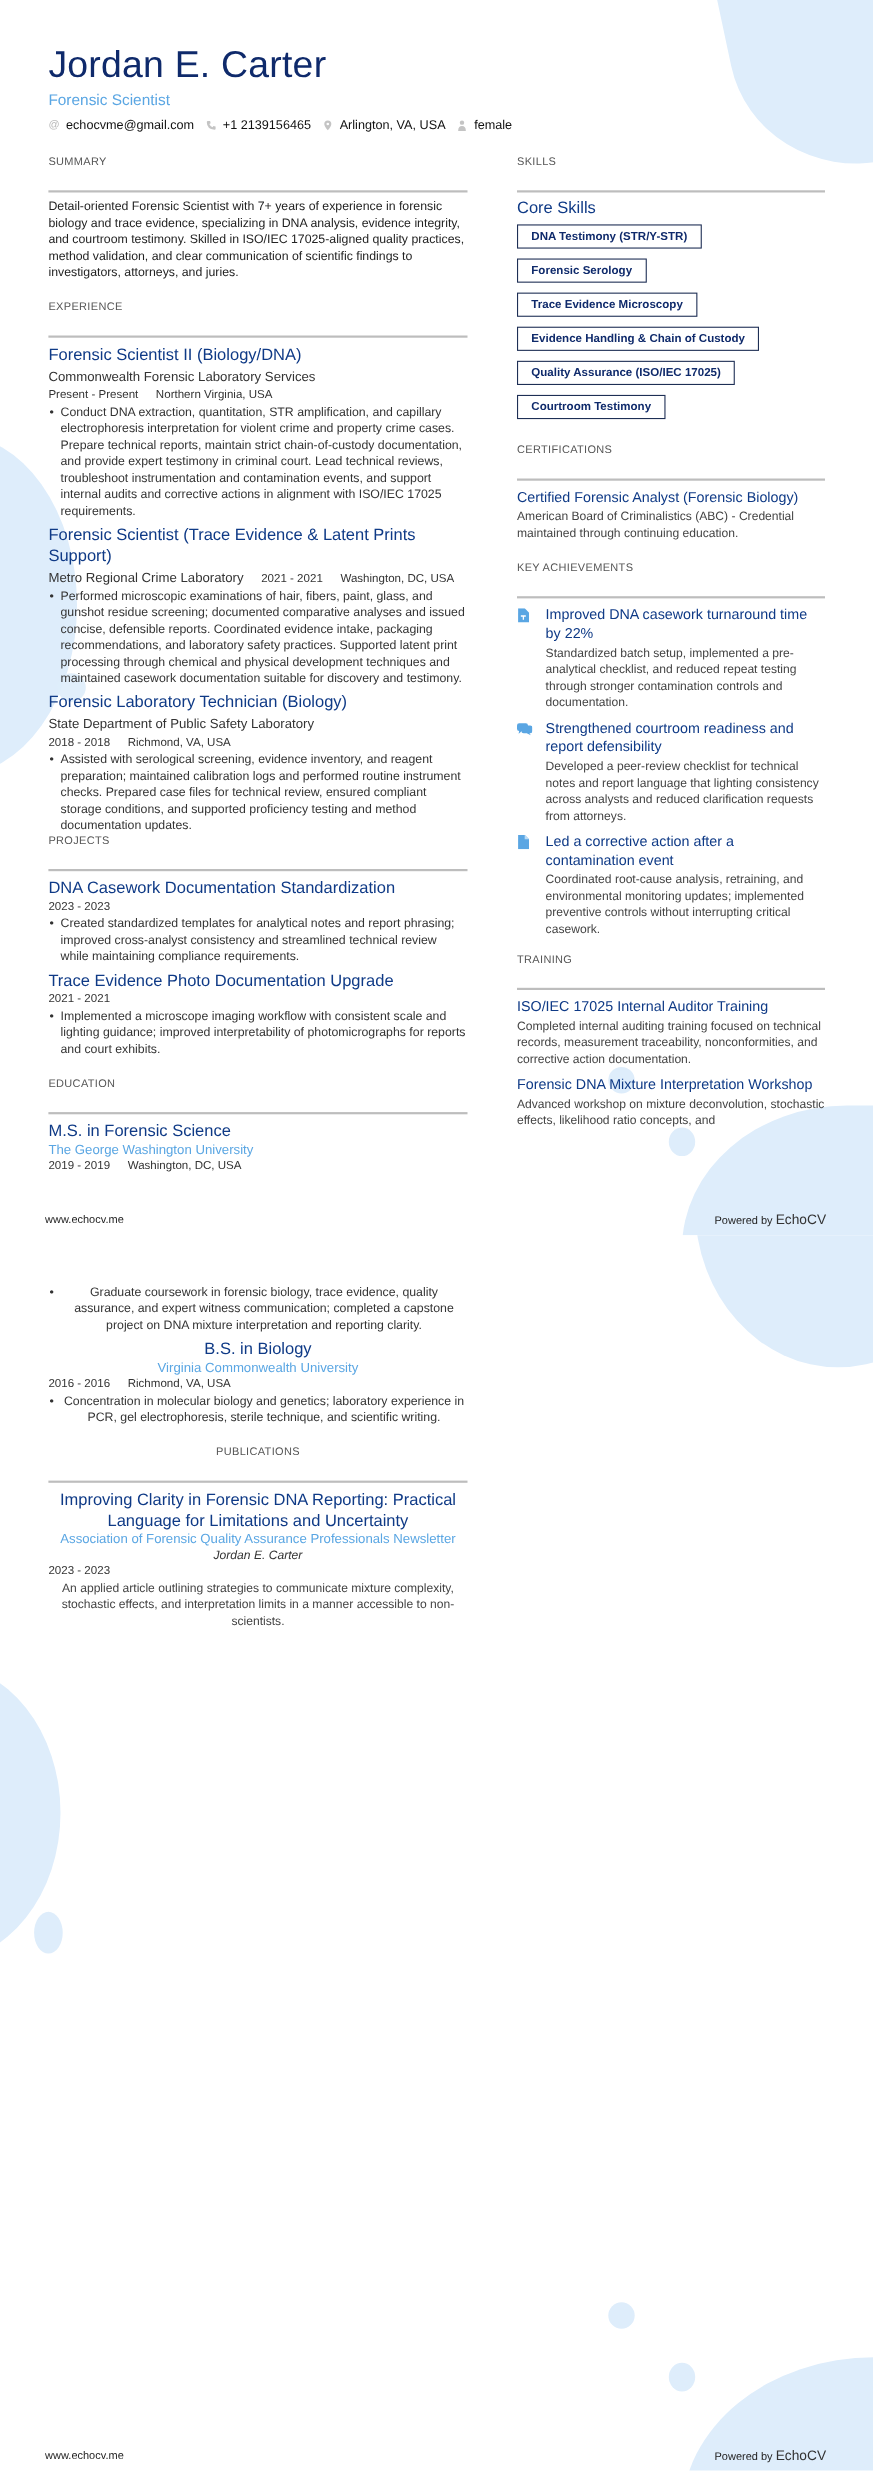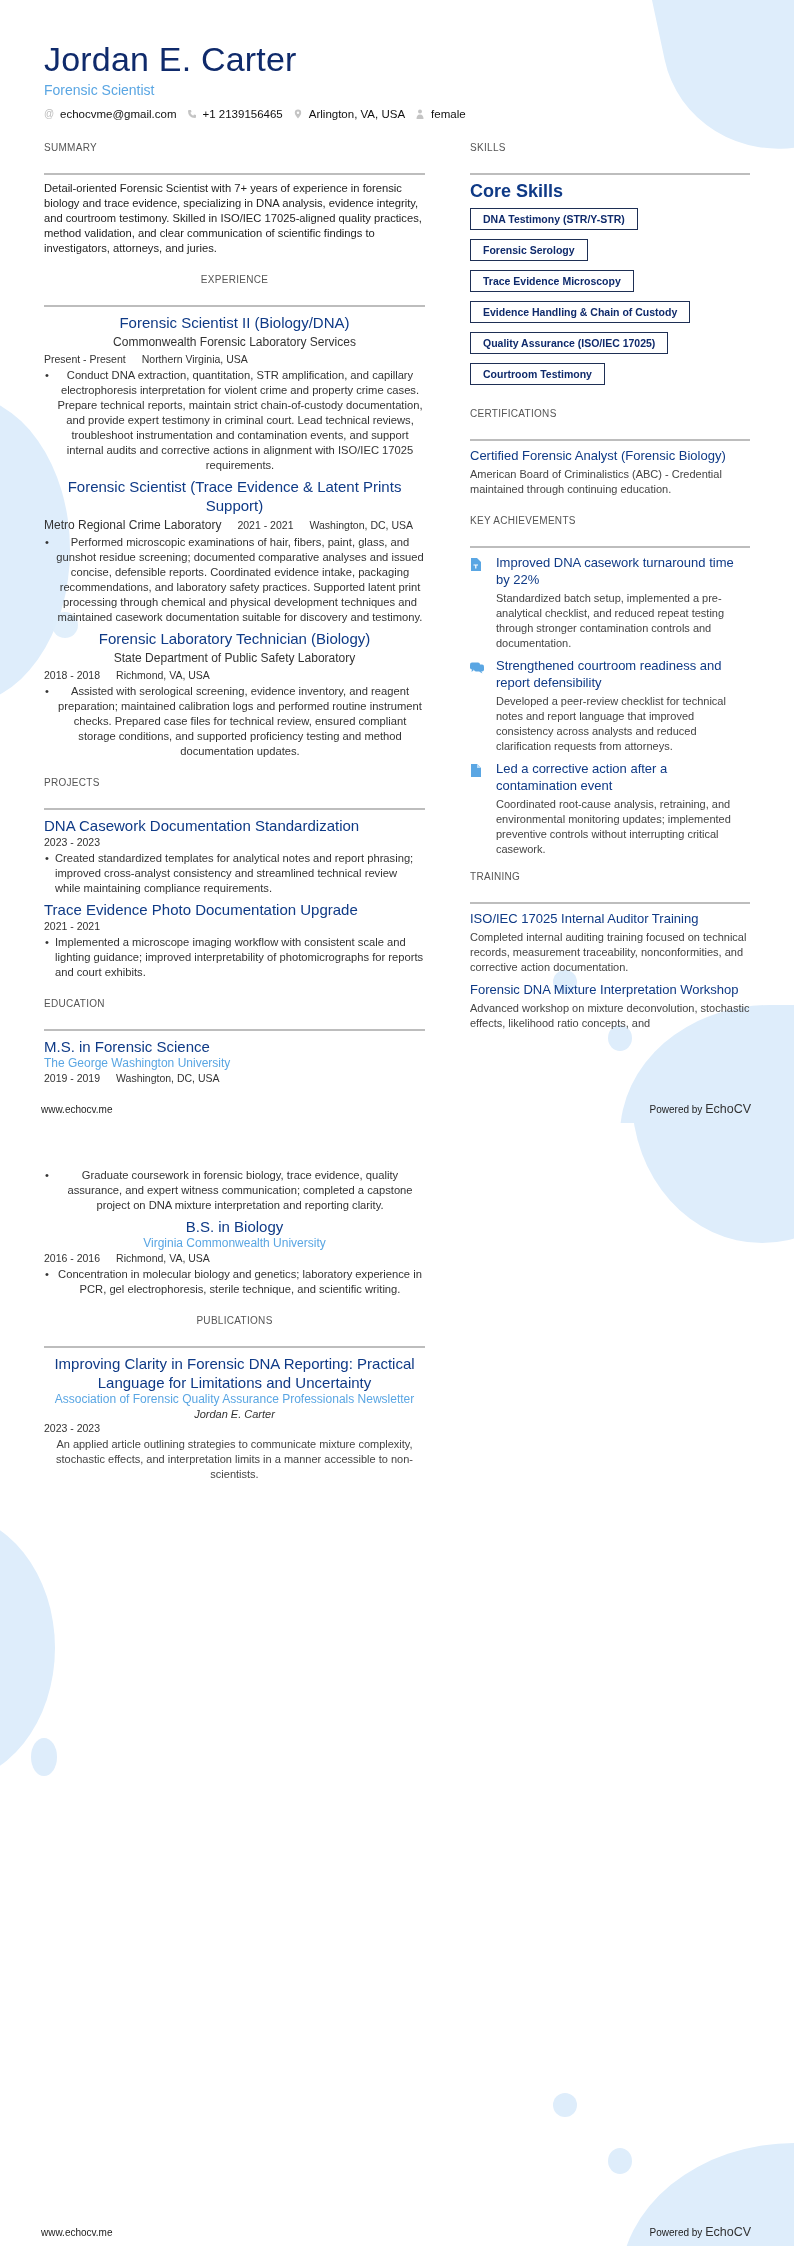--- a/index.html
+++ b/index.html
@@ -25,21 +25,21 @@
   .company { font-size: 12px; color: #333; margin-top: 3px; }
   .meta { font-size: 10.5px; color: #333; margin-top: 4px; display: flex; gap: 16px; }
   .bullets { list-style: none; margin-top: 3px; }
   .bullets li { position: relative; padding-left: 11px; font-size: 11.2px; line-height: 15px; color: #333; }
   .bullets li::before { content: "•"; position: absolute; left: 1px; top: 0; color: #333; }
   .inline-row { display: flex; align-items: baseline; gap: 16px; margin-top: 3px; }
   .inline-row .company { margin-top: 0; }
   .inline-row .meta { margin-top: 0; }
   .light-blue { color: #5aa6e3; font-size: 12px; }
 
-  .core-skills { font-size: 18px; color: #0f3a86; margin: 2px 0 6px; font-weight: bold; }
+  .core-skills { font-size: 15px; color: #0f3a86; margin: 2px 0 6px; }
   .tag { display: inline-block; border: 1px solid #1e2f55; padding: 4px 12px; font-size: 10.5px; font-weight: bold; color: #0f2a6b; margin-bottom: 9px; }
   .tags { display: flex; flex-direction: column; align-items: flex-start; }
 
   .ach { display: flex; gap: 14px; margin-bottom: 6px; }
   .ach-icon { width: 12px; flex: none; margin-top: 3px; }
   .ach-title { font-size: 13px; color: #0f3a86; line-height: 17px; }
   .ach-desc { font-size: 11px; line-height: 15px; color: #444; margin-top: 3px; }
 
   .footer-left { position: absolute; left: 41px; font-size: 10px; color: #222; }
   .footer-right { position: absolute; right: 43px; font-size: 10px; color: #222; }
@@ -92,21 +92,21 @@
         <span>female</span>
       </span>
     </div>
 
     <div class="col-left" style="top:142px;">
       <section>
         <div class="sec-title">SUMMARY</div>
         <p class="body-text">Detail-oriented Forensic Scientist with 7+ years of experience in forensic biology and trace evidence, specializing in DNA analysis, evidence integrity, and courtroom testimony. Skilled in ISO/IEC 17025-aligned quality practices, method validation, and clear communication of scientific findings to investigators, attorneys, and juries.</p>
       </section>
 
-      <section style="margin-top:18px;text-align:center;">
+      <section style="margin-top:18px;">
         <div class="sec-title">EXPERIENCE</div>
 
         <div>
           <div class="job-title">Forensic Scientist II (Biology/DNA)</div>
           <div class="company">Commonwealth Forensic Laboratory Services</div>
           <div class="meta">
             <span>Present - Present</span>
             <span>Northern Virginia, USA</span>
           </div>
           <ul class="bullets">
@@ -132,21 +132,21 @@
           <div class="meta">
             <span>2018 - 2018</span>
             <span>Richmond, VA, USA</span>
           </div>
           <ul class="bullets">
               <li>Assisted with serological screening, evidence inventory, and reagent preparation; maintained calibration logs and performed routine instrument checks. Prepared case files for technical review, ensured compliant storage conditions, and supported proficiency testing and method documentation updates.</li>
             </ul>
         </div>
       </section>
 
-      <section style="margin-top:18px;">
+      <section style="">
         <div class="sec-title">PROJECTS</div>
         <div>
           <div class="job-title">DNA Casework Documentation Standardization</div>
           <div class="meta" style="margin-top:1px;">2023 - 2023</div>
           <ul class="bullets">
               <li>Created standardized templates for analytical notes and report phrasing; improved cross-analyst consistency and streamlined technical review while maintaining compliance requirements.</li>
             </ul>
         </div>
         <div style="margin-top:2px;">
           <div class="job-title">Trace Evidence Photo Documentation Upgrade</div>
@@ -210,21 +210,21 @@
           <span class="ach-icon">
             <svg width="14" height="12" viewBox="0 0 14 12">
                 <rect x="0" y="0.5" width="10" height="7" rx="2" fill="#5aa6e3"></rect>
                 <path d="M2 7 L1.5 10 L4.5 7.5Z" fill="#5aa6e3"></path>
                 <rect x="4" y="2.5" width="10" height="7" rx="2" fill="#5aa6e3"></rect>
                 <path d="M11 9 L12.5 11.5 L9 9.5Z" fill="#5aa6e3"></path>
               </svg>
           </span>
           <div>
             <div class="ach-title">Strengthened courtroom readiness and report defensibility</div>
-            <div class="ach-desc">Developed a peer-review checklist for technical notes and report language that improved consistency across analysts and reduced clarification requests from attorneys.</div>
+            <div class="ach-desc">Developed a peer-review checklist for technical notes and report language that lighting consistency across analysts and reduced clarification requests from attorneys.</div>
           </div>
         </div>
 
         <div class="ach">
           <span class="ach-icon">
             <svg width="11" height="13" viewBox="0 0 11 13">
                 <path d="M1 0 H7 L11 4 V13 H1Z" fill="#5aa6e3"></path>
                 <path d="M7 0 V4 H11" fill="#bcdcf6"></path>
               </svg>
           </span>

